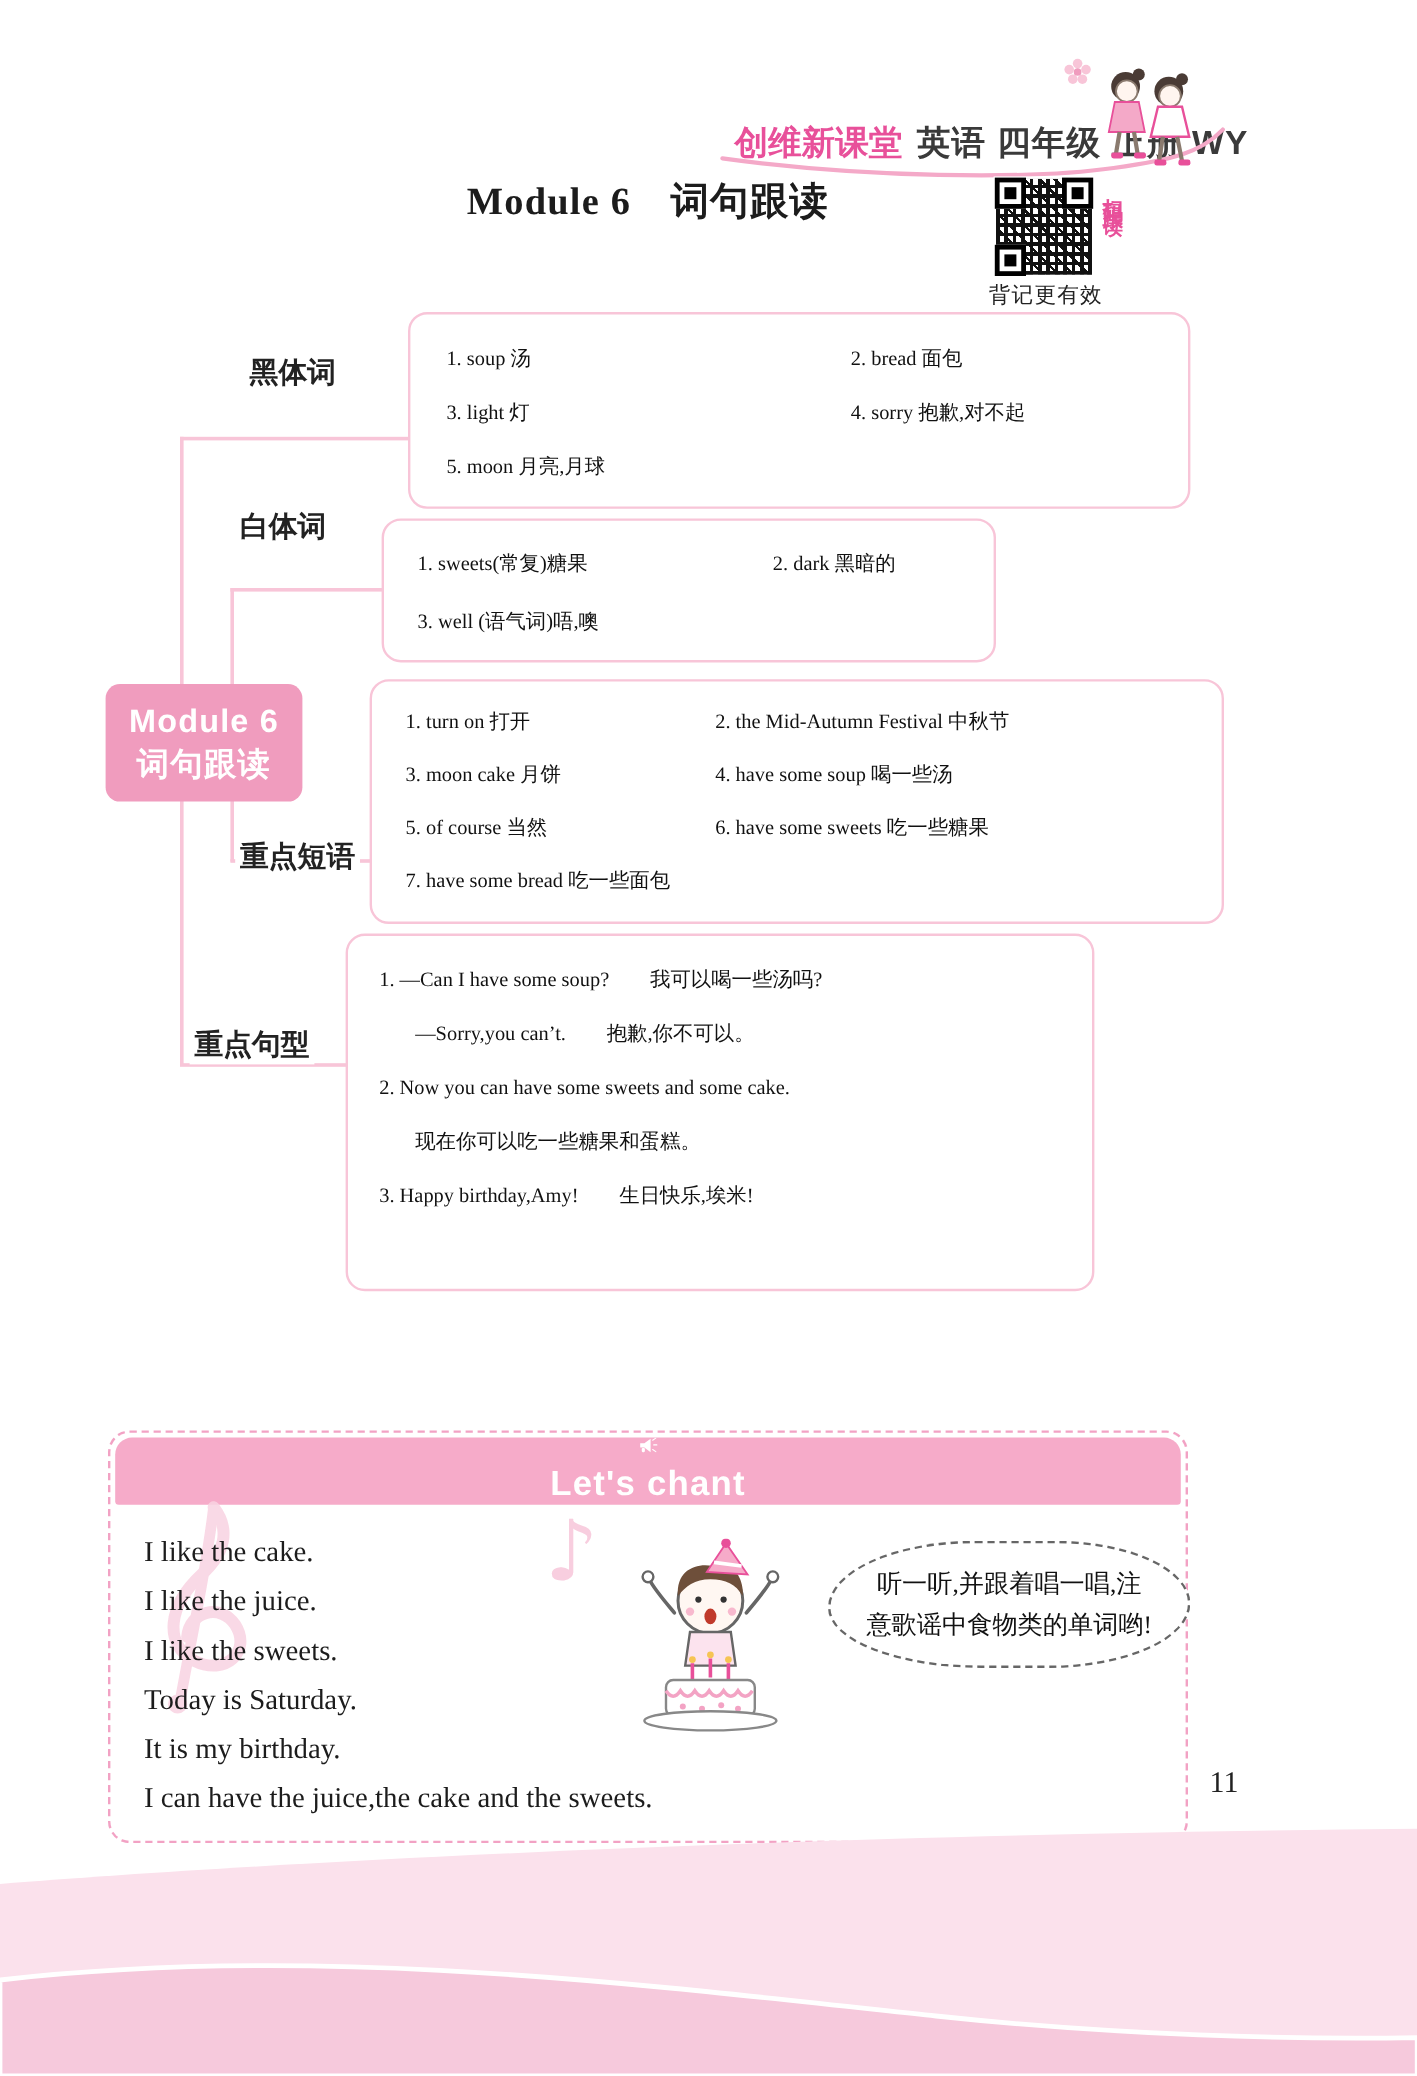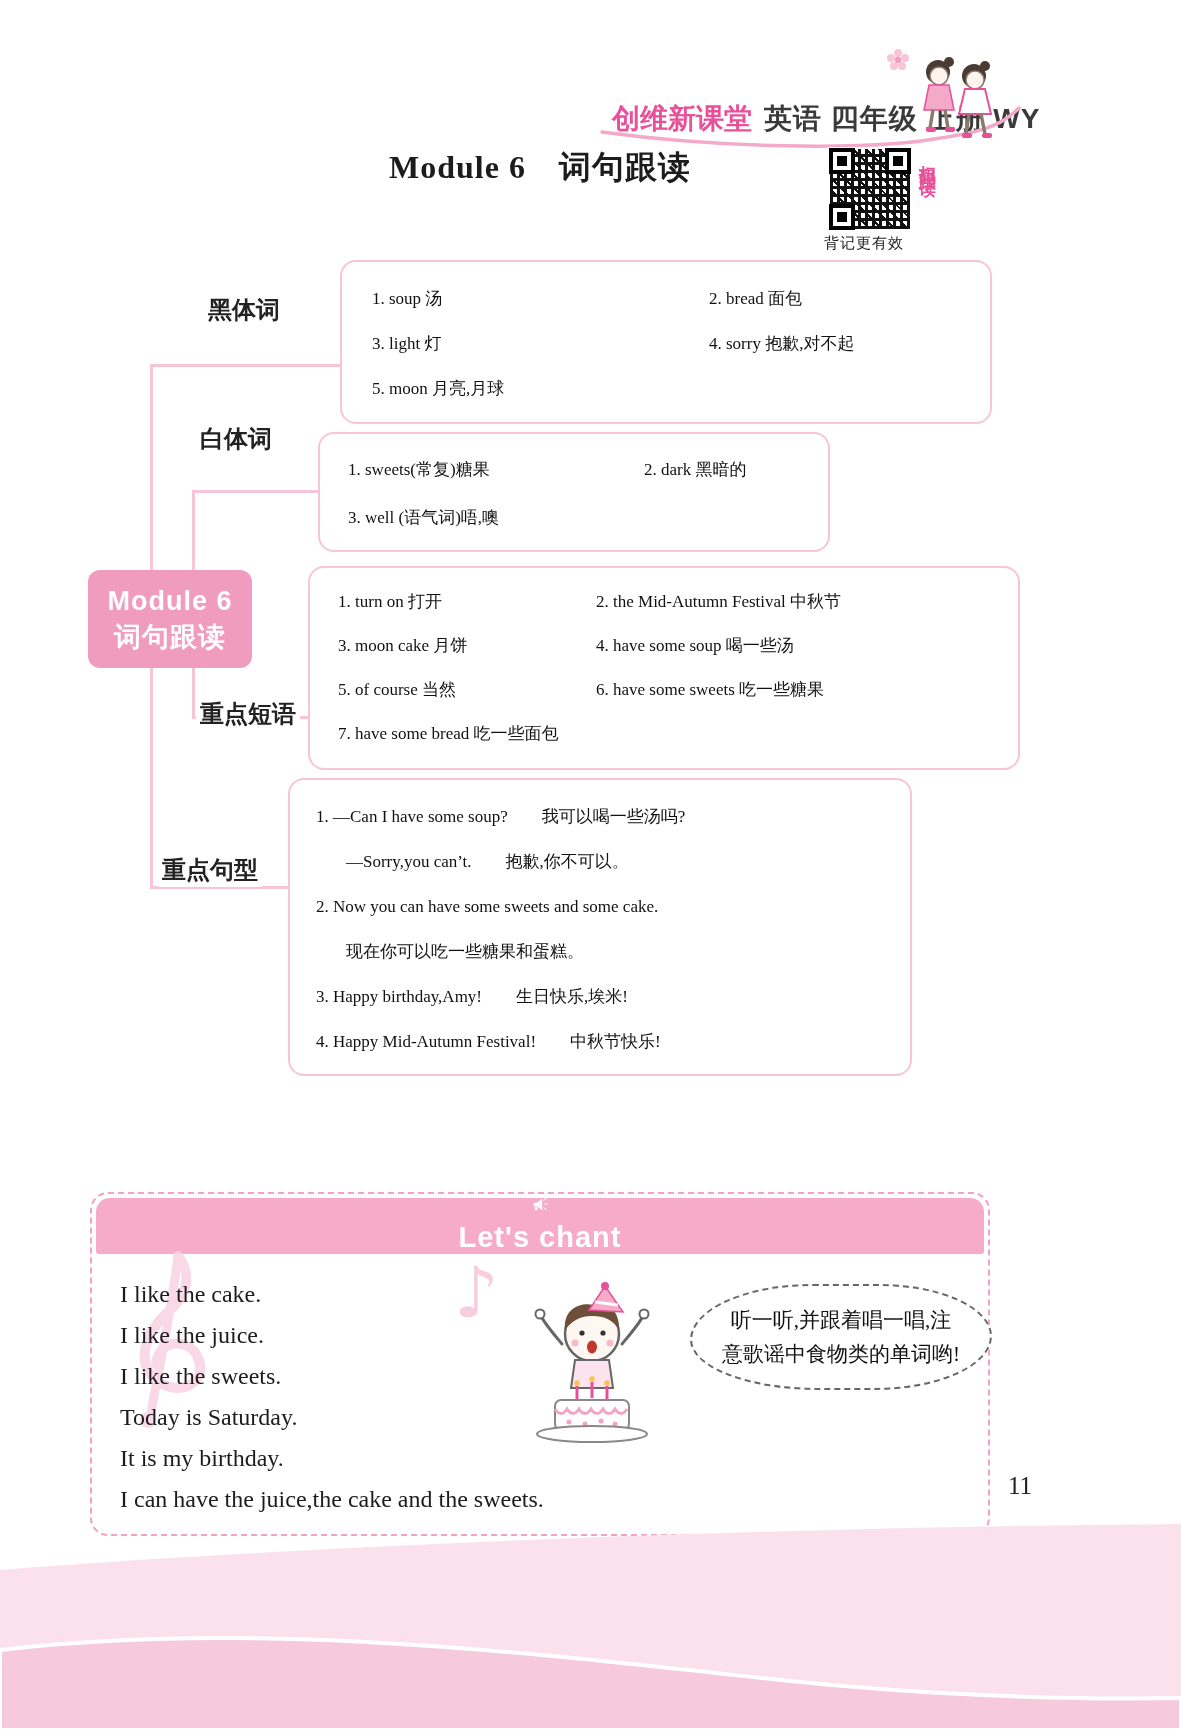--- a/index.html
+++ b/index.html
@@ -19,21 +19,21 @@
   .qr{position:absolute; left:830px; top:149px; width:80px; height:80px; background:#fff;
       background-image:
         repeating-linear-gradient(0deg,#111 0 3px,transparent 3px 8px),
         repeating-linear-gradient(90deg,#111 0 3px,transparent 3px 7px),
         repeating-linear-gradient(45deg,#111 0 2px,transparent 2px 9px);
       outline:2px solid #fff;}
   .finder{position:absolute; width:18px; height:18px; border:4px solid #000; background:#fff;}
   .finder::after{content:""; position:absolute; left:4px; top:4px; width:10px; height:10px; background:#000;}
   .f-tl{left:-1px; top:-1px;} .f-tr{right:-1px; top:-1px;} .f-bl{left:-1px; bottom:-1px;}
   .qr-side{position:absolute; left:916px; top:151px; writing-mode:vertical-rl; color:#E8509A; font-family:"Liberation Sans",sans-serif; font-weight:bold; font-size:17px; letter-spacing:5px;}
-  .qr-caption{position:absolute; left:824px; top:234px; font-size:15px; color:#222; letter-spacing:1px;}
+  .qr-caption{position:absolute; left:824px; top:234px; font-size:18px; color:#222; letter-spacing:1px;}
   
   .cline{position:absolute; background:#F8C5D8;}
   .branch-label{position:absolute; font-family:"Liberation Sans","DejaVu Sans",sans-serif; font-weight:bold; font-size:24px; color:#222; background:#fff; padding:1px 4px; z-index:3;}
   .mm-box{position:absolute; background:#fff; border:2.5px solid #F8C5D8; border-radius:16px; z-index:2; font-size:17px; color:#111;}
   .grid{display:grid;}
   .span2{grid-column:1 / -1;}
   #box1{left:340px; top:260px; width:618px; height:146px; padding:14px 0 0 30px;}
   #box1 .grid{grid-template-columns:337px 1fr; line-height:45px;}
   #box2{left:318px; top:432px; width:480px; height:104px; padding:12px 0 0 28px;}
   #box2 .grid{grid-template-columns:296px 1fr; line-height:48px;}
@@ -154,21 +154,20 @@
       <span class="span2">7. have some bread 吃一些面包</span>
     </div>
   </div>
 
   <div class="mm-box" id="box4">
     <div>1. —Can I have some soup?　　我可以喝一些汤吗?</div>
     <div class="indent">—Sorry,you can’t.　　抱歉,你不可以。</div>
     <div>2. Now you can have some sweets and some cake.</div>
     <div class="indent">现在你可以吃一些糖果和蛋糕。</div>
     <div>3. Happy birthday,Amy!　　生日快乐,埃米!</div>
-    <div>4. Happy Mid-Autumn Festival!　　中秋节快乐!</div>
   </div>
 
   <div class="chant">
     <div class="chant-banner">
       <svg width="36" height="30" viewBox="0 0 36 30">
         <path d="M3 11 h8 l12 -9 v26 l-12 -9 h-8 z" fill="#fff"></path>
         <rect x="6" y="20" width="6" height="8" rx="2" fill="#fff"></rect>
         <path d="M27 5 l6 -4 M29 14 h6 M27 23 l6 4" stroke="#fff" stroke-width="2.2" stroke-linecap="round" fill="none"></path>
       </svg>
       <span>Let's chant</span>

